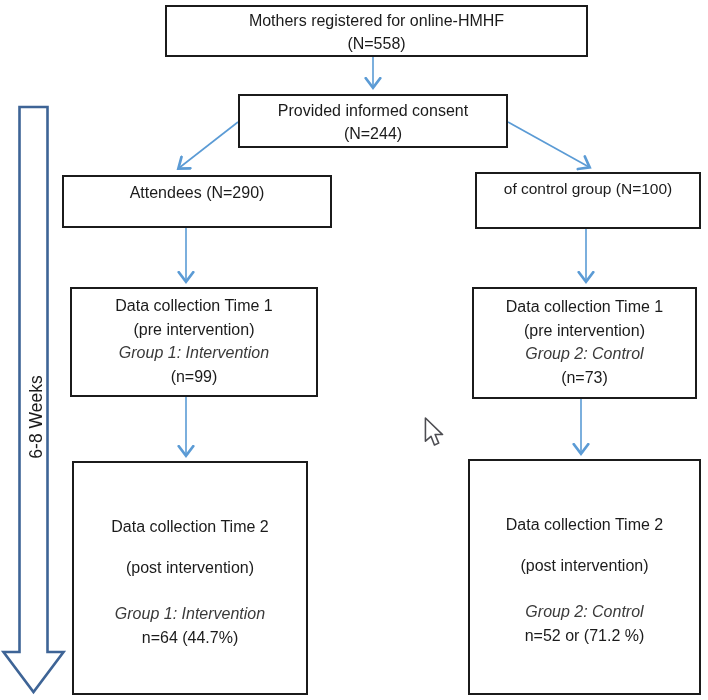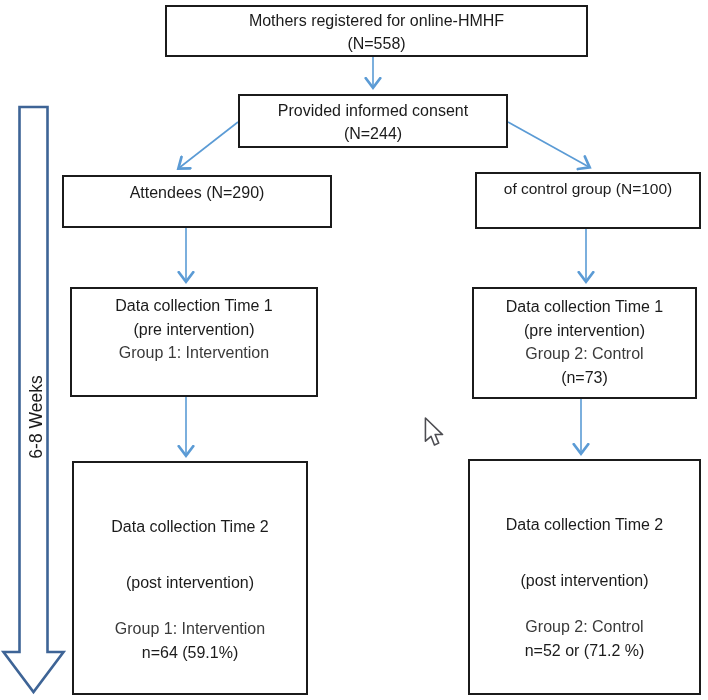--- a/index.html
+++ b/index.html
@@ -17,36 +17,36 @@
     box-sizing:border-box;
     text-align:center;
     color:#1b1b1b;
   }
   .node .ln{
     font-size:16px;
     line-height:23px;
     white-space:nowrap;
   }
   .b{font-weight:normal;}
-  .r{font-weight:normal;color:#3a3a3a;}
+  .r{font-weight:normal;color:#3a3a3a;font-style:italic;}
 
   
   #n-registered{left:165px;top:5px;width:423px;height:52px;padding-top:2px;}
   #n-consent{left:238px;top:94px;width:270px;height:54px;padding-top:3px;}
   #n-attendees{left:62px;top:175px;width:270px;height:53px;padding-top:4px;}
   #n-control-recruit{left:475px;top:172px;width:226px;height:57px;padding-top:3px;}
   #n-control-recruit .ln{font-size:15.5px;line-height:24px;}
   #n-time1-int{left:70px;top:287px;width:248px;height:110px;padding-top:5px;}
   #n-time1-ctl{left:472px;top:287px;width:225px;height:112px;padding-top:6px;}
   .t1 .ln{line-height:23.5px;}
   #n-time2-int{left:72px;top:461px;width:236px;height:234px;}
   #n-time2-ctl{left:468px;top:459px;width:233px;height:236px;}
   .t2 .ln{line-height:24px;}
   .t2 .l1{margin-top:52px;}
-  .t2 .l2{margin-top:32px;}
+  .t2 .l2{margin-top:17px;}
   .t2 .l3{margin-top:22px;}
 
   #timeline-label{
     position:absolute;
     left:-34px;top:400px;
     width:140px;height:34px;
     transform:rotate(-90deg);
     text-align:center;
     font-size:17.5px;
     line-height:34px;
@@ -96,34 +96,35 @@
   </div>
 
   <div class="node" id="n-control-recruit">
     <div class="ln b">of control group (N=100)</div>
   </div>
 
   <div class="node t1" id="n-time1-int">
     <div class="ln b">Data collection Time 1</div>
     <div class="ln b">(pre intervention)</div>
     <div class="ln r">Group 1: Intervention</div>
+    <div class="ln b">(n=99)</div>
   </div>
 
   <div class="node t1" id="n-time1-ctl">
     <div class="ln b">Data collection Time 1</div>
     <div class="ln b">(pre intervention)</div>
     <div class="ln r">Group 2: Control</div>
     <div class="ln b">(n=73)</div>
   </div>
 
   <div class="node t2" id="n-time2-int">
     <div class="ln b l1">Data collection Time 2</div>
     <div class="ln b l2">(post intervention)</div>
     <div class="ln r l3">Group 1: Intervention</div>
-    <div class="ln b">n=64 (59.1%)</div>
+    <div class="ln b">n=64 (44.7%)</div>
   </div>
 
   <div class="node t2" id="n-time2-ctl">
     <div class="ln b l1">Data collection Time 2</div>
     <div class="ln b l2">(post intervention)</div>
     <div class="ln r l3">Group 2: Control</div>
     <div class="ln b">n=52 or (71.2 %)</div>
   </div>
 
   <svg class="overlay" width="26" height="30" viewBox="0 0 14 21" style="left:421px;top:417px;">

